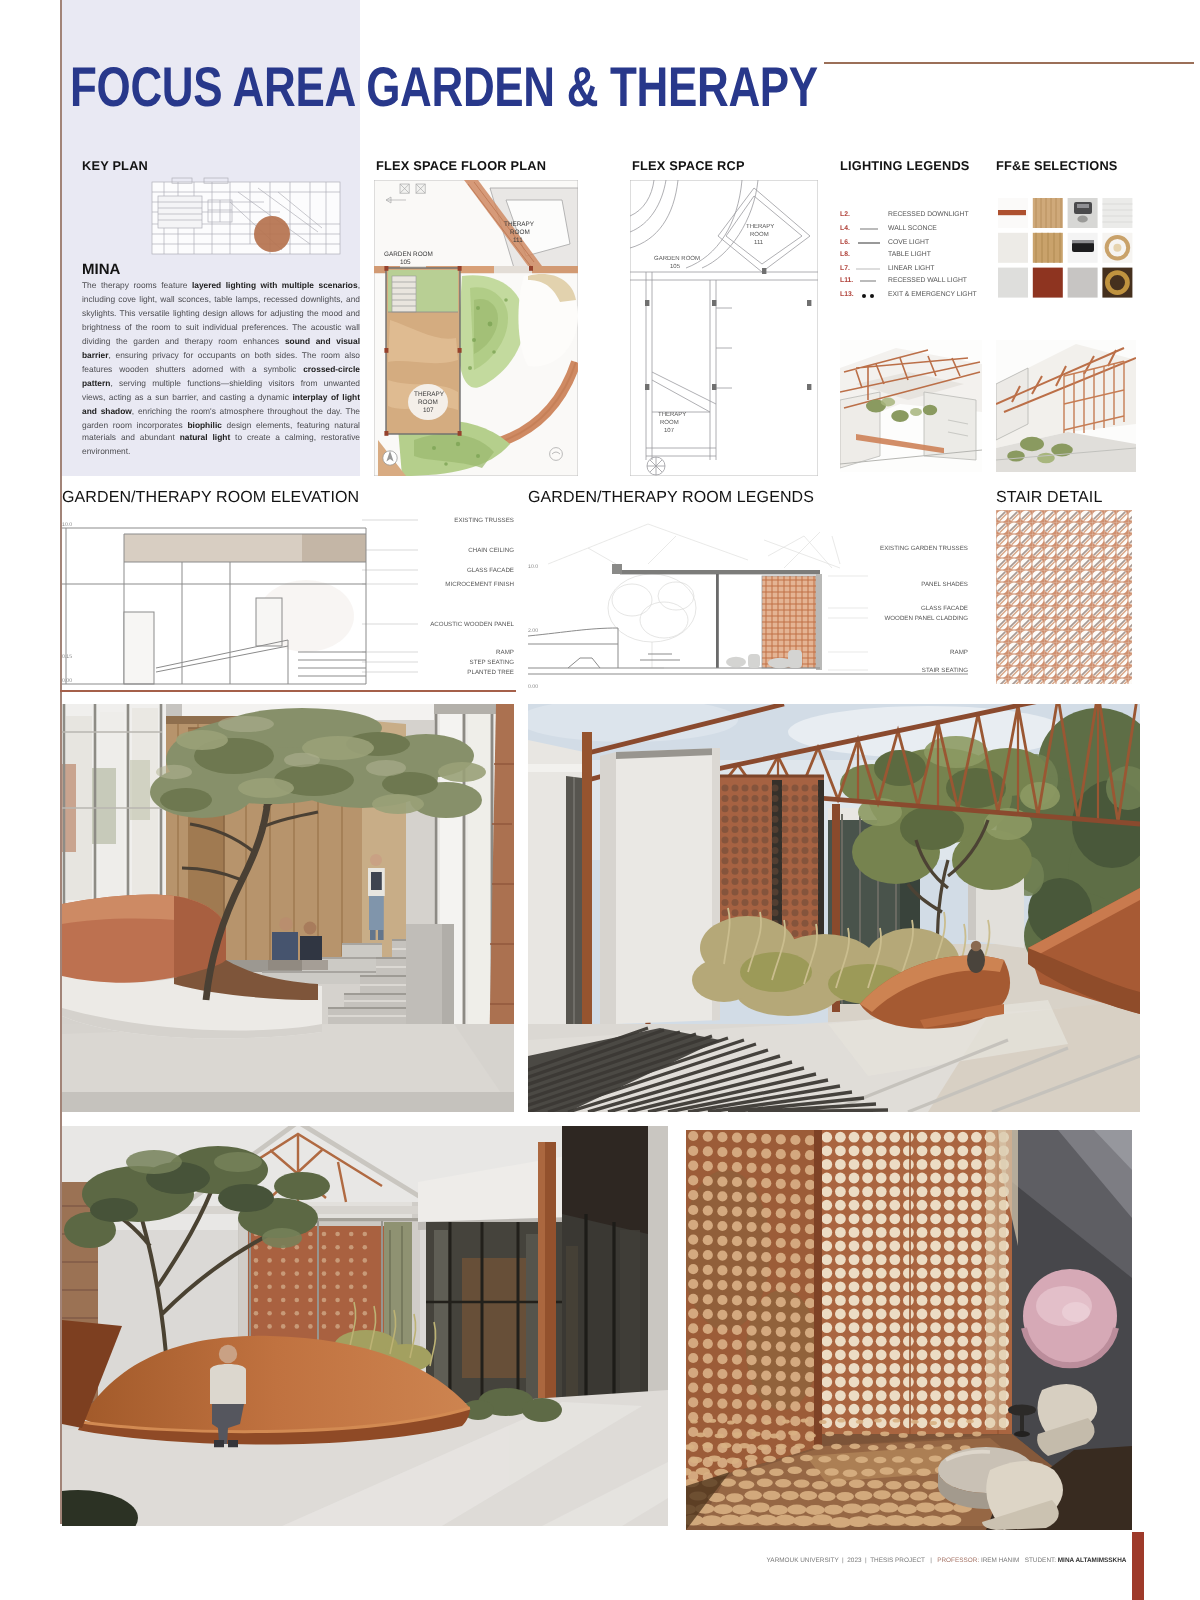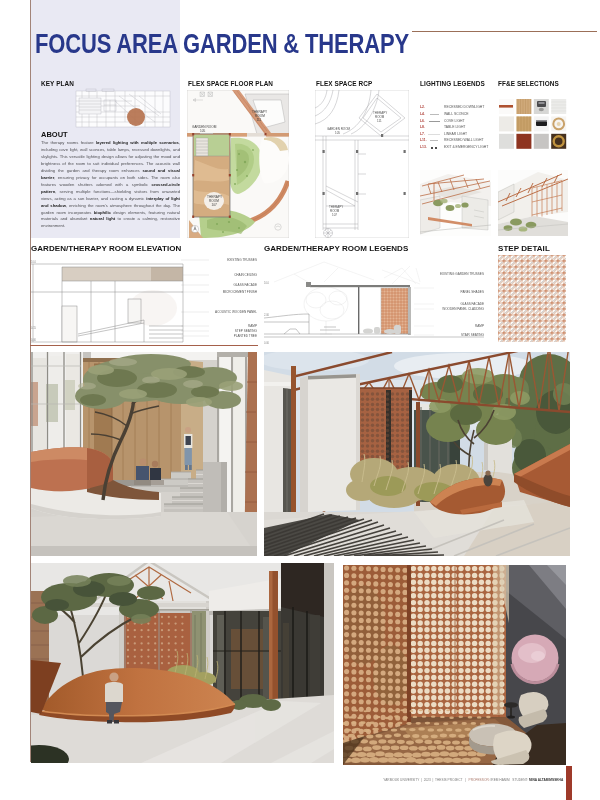--- a/index.html
+++ b/index.html
@@ -1,19 +1,19 @@
 <!DOCTYPE html>
 <html><head>
 <meta charset="utf-8">
 <style>
 html,body{margin:0;padding:0}
 body{width:600px;height:800px;position:relative;overflow:hidden;background:#fff;font-family:"Liberation Sans",sans-serif}
 .abs{position:absolute}
 .ptitle{position:absolute;font-weight:bold;color:#131313;font-size:6.4px;letter-spacing:.1px}
-.stitle{position:absolute;font-weight:bold;color:#131313;font-size:8px;letter-spacing:.05px}
+.stitle{position:absolute;font-weight:normal;color:#131313;font-size:8px;letter-spacing:.05px}
 svg{display:block}
 </style>
 </head>
 <body>
 
 <div class="abs" style="left:30px;top:0;width:1px;height:762px;background:#a28478"></div>
 
 <div class="abs" style="left:31px;top:0;width:149px;height:238px;background:#e9e9f3"></div>
 
 <div class="abs" style="left:35px;top:28px;width:480px;font-size:28px;font-weight:bold;color:#28388b;letter-spacing:-0.2px;white-space:nowrap;transform:scaleX(0.785);transform-origin:0 50%">FOCUS AREA GARDEN &amp; THERAPY</div>
@@ -34,21 +34,21 @@
 <rect x="6" y="10" width="22" height="16" fill="#f4f4f6"></rect>
 <path d="M6 13h22 M6 16h22 M6 19h22 M6 22h22"></path>
 <rect x="31" y="12" width="12" height="11"></rect>
 <path d="M31 17h12 M37 12v11"></path>
 </g>
 
 <circle cx="63" cy="29" r="9" fill="#b5724e" opacity="0.92"></circle>
 </svg>
 </div>
 
-<div class="abs" style="left:41px;top:130px;font-size:7.5px;font-weight:bold;color:#131313">ABOUT</div>
+<div class="abs" style="left:41px;top:130px;font-size:7.5px;font-weight:bold;color:#131313">MINA</div>
 
 <div class="abs" style="left:41px;top:140px;width:139px;font-size:4.2px;line-height:6.95px;color:#4e4e52;text-align:justify">The therapy rooms feature <b style="color:#222">layered lighting with multiple scenarios</b>, including cove light, wall sconces, table lamps, recessed downlights, and skylights. This versatile lighting design allows for adjusting the mood and brightness of the room to suit individual preferences. The acoustic wall dividing the garden and therapy room enhances <b style="color:#222">sound and visual barrier</b>, ensuring privacy for occupants on both sides. The room also features wooden shutters adorned with a symbolic <b style="color:#222">crossed-circle pattern</b>, serving multiple functions—shielding visitors from unwanted views, acting as a sun barrier, and casting a dynamic <b style="color:#222">interplay of light and shadow</b>, enriching the room's atmosphere throughout the day. The garden room incorporates <b style="color:#222">biophilic</b> design elements, featuring natural materials and abundant <b style="color:#222">natural light</b> to create a calming, restorative environment.</div>
 
 <div class="ptitle" style="left:188px;top:80px">FLEX SPACE FLOOR PLAN</div>
 
 <div class="abs" style="left:187px;top:90px">
 <svg width="102" height="148" viewBox="0 0 102 148">
 <rect x="0" y="0" width="102" height="148" fill="#faf9f7" stroke="#b5b5b5" stroke-width="0.4"></rect>
 
 <polygon points="58,4 102,4 102,44 70,44" fill="#e9e7e5" stroke="#a5a5a5" stroke-width="0.4"></polygon>
@@ -386,21 +386,21 @@
 <rect x="130" y="69" width="7" height="9" rx="2"></rect>
 </g>
 <g font-family="Liberation Sans" font-size="2.6" fill="#888">
 <text x="0" y="28">10.0</text>
 <text x="0" y="60">2.00</text>
 <text x="0" y="88">0.00</text>
 </g>
 </svg>
 </div>
 
-<div class="stitle" style="left:498px;top:244px">STEP DETAIL</div>
+<div class="stitle" style="left:498px;top:244px">STAIR DETAIL</div>
 
 <div class="abs" style="left:498px;top:255px">
 <svg width="68" height="87" viewBox="0 0 68 87">
 <defs>
 <pattern id="shadep" width="6.0" height="6.0" patternUnits="userSpaceOnUse">
 <rect width="6.0" height="6.0" fill="#cf9070"></rect>
 <circle cx="3" cy="3" r="2.8" fill="#fdfbf8"></circle>
 <path d="M0.9 4.6 L4.6 0.9" stroke="#a89a94" stroke-width="0.85"></path>
 <path d="M1.8 5.4 L5.4 1.8" stroke="#d8a483" stroke-width="0.7"></path>
 <path d="M0 0 H6 M0 0 V6" stroke="#e8d2c2" stroke-width="0.3"></path>

